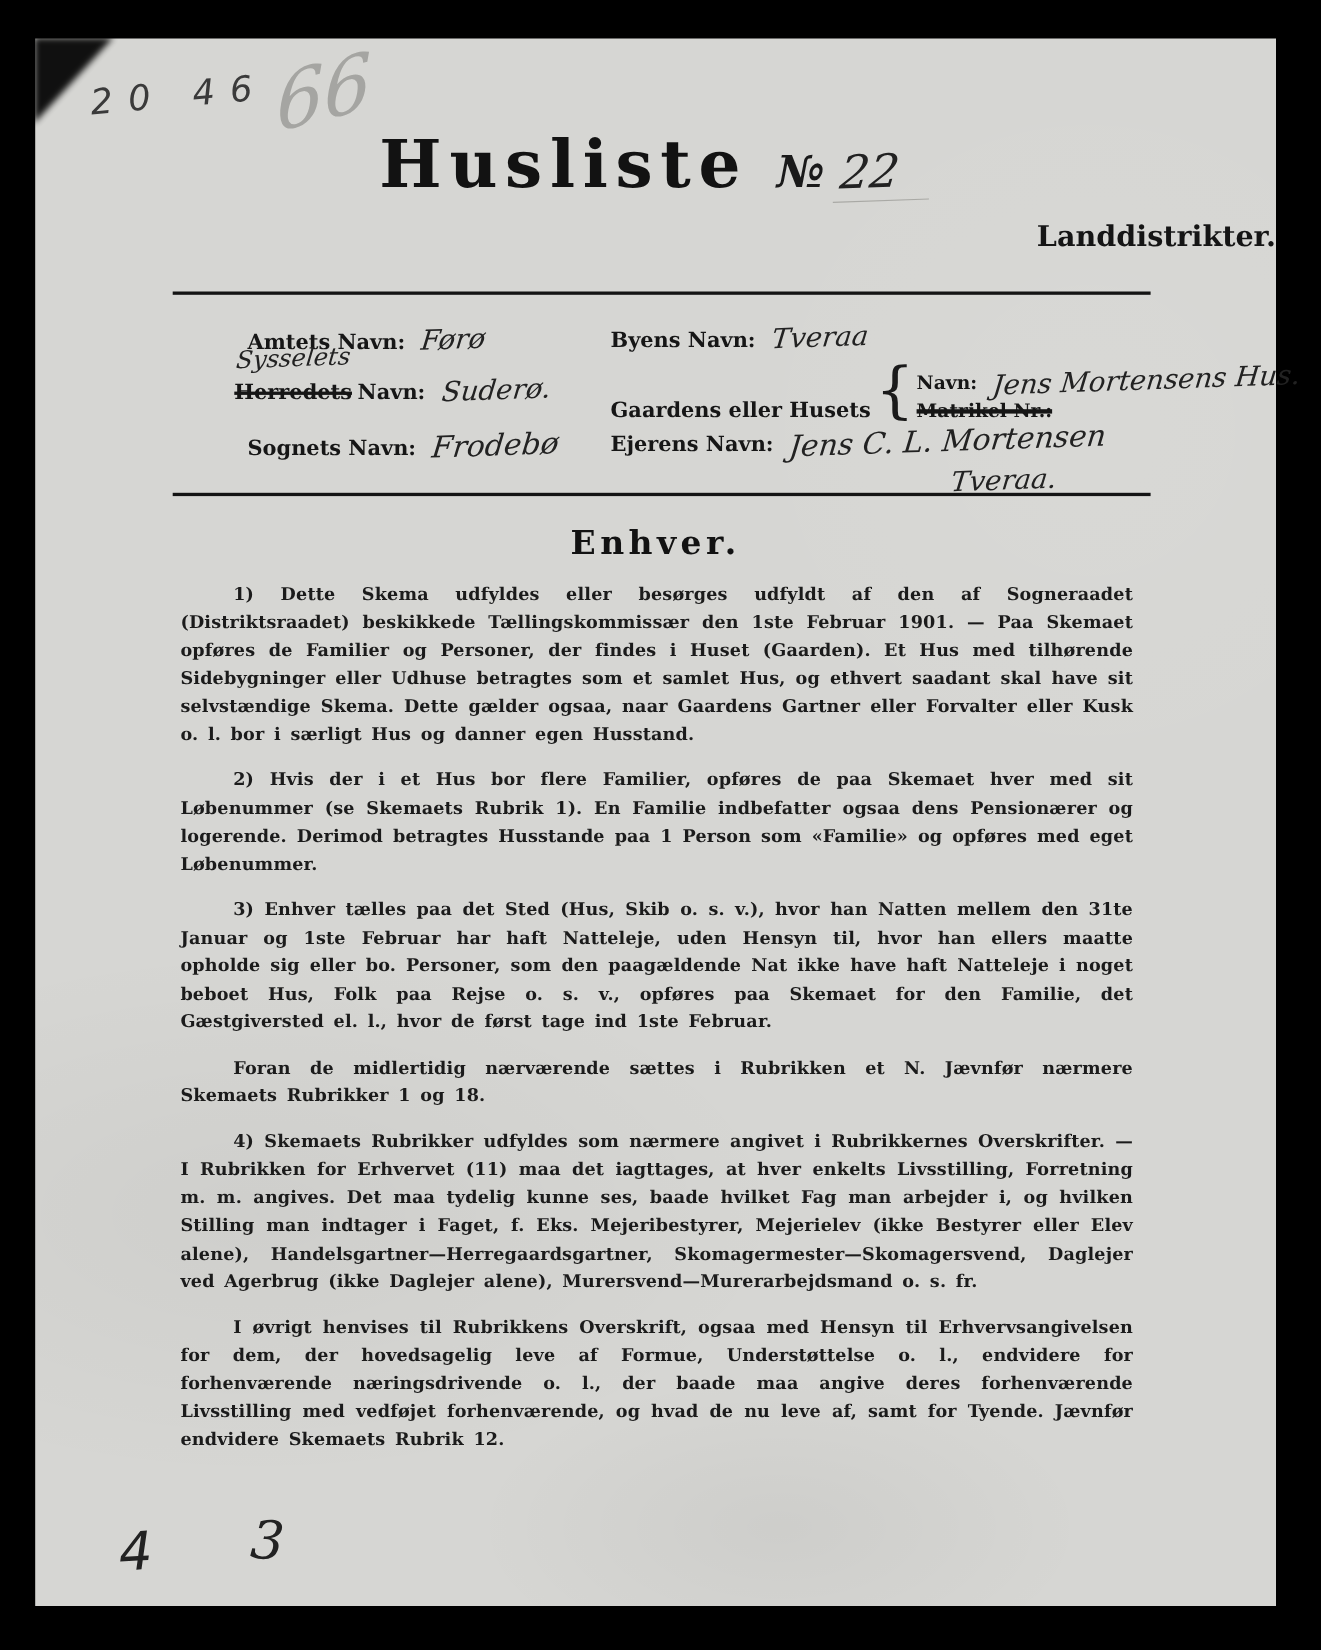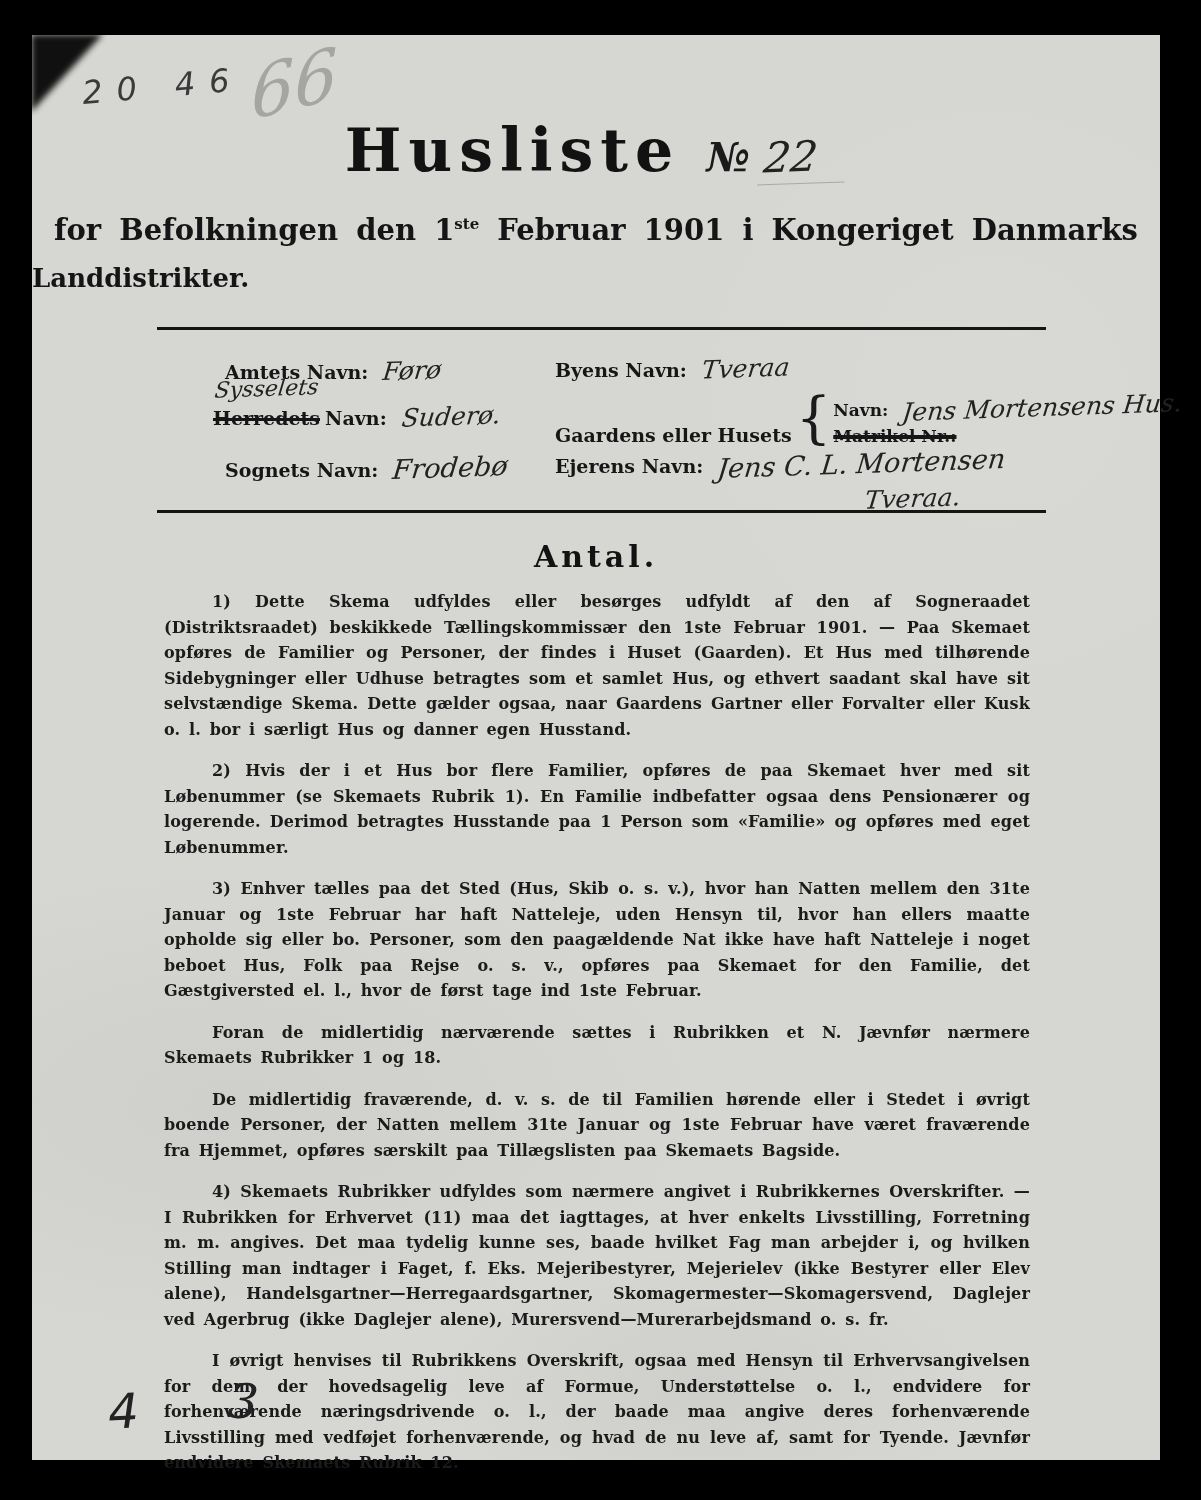--- a/index.html
+++ b/index.html
@@ -48,21 +48,21 @@
   }
   .no-value{
     display:inline-block;font-size:42px;margin-left:10px;vertical-align:baseline;
     border-bottom:1px solid #a9a9a5;padding:0 30px 2px 4px;
   }
   .subtitle{
     margin-top:28px;text-align:center;font-size:29px;font-weight:bold;
     word-spacing:8px;color:#151515;
   }
   .subtitle sup{font-size:15px;}
-  .subtitle2{margin-top:16px;text-align:left;font-size:26px;font-weight:bold;color:#151515;}
+  .subtitle2{margin-top:16px;text-align:right;font-size:26px;font-weight:bold;color:#151515;}
   
   .form-box{
     position:relative;margin:34px auto 0 125px;width:889px;height:180px;
     border-top:3px solid #141414;border-bottom:3px solid #141414;
   }
   .lbl{font-size:19px;font-weight:bold;color:#161616;white-space:nowrap;}
   .lbl-small{font-size:17px;font-weight:bold;white-space:nowrap;}
   .struck{text-decoration:line-through;text-decoration-thickness:2.5px;text-align:right;}
   .struck-heavy{text-decoration:line-through;text-decoration-thickness:4px;}
   .frow{position:absolute;white-space:nowrap;}
@@ -95,21 +95,20 @@
 <div class="paper">
   <div class="corner-shadow"></div>
 
   <div class="corner-num hw-note">20 46</div>
   <div class="pencil">66</div>
 
   <div class="title-row">
     <span class="title">Husliste</span><span class="no-sign">№</span><span class="no-value hw">22</span>
   </div>
 
-  <div class="subtitle"><span>for Befolkningen den 1</span><sup>ste</sup><span> Februar 1901 i Kongeriget Danmarks</span></div>
 
   <div class="subtitle2">Landdistrikter.</div>
 
   <div class="form-box">
 
     <div class="frow f-amt">
       <span class="lbl">Amtets Navn:</span>
       <span class="hw hw-val">Førø</span>
     </div>
 
@@ -144,28 +143,27 @@
       </span>
     </div>
 
     <div class="frow f-ejer">
       <span class="lbl">Ejerens Navn:</span>
       <span class="hw hw-val hw-big">Jens C. L. Mortensen</span>
       <span class="hw hw-val ejer-line2">Tveraa.</span>
     </div>
   </div>
 
-  <div class="regler">Antal.</div>
+  <div class="regler">Enhver.</div>
 
   <div class="rules">
     <p class="gap">1) Dette Skema udfyldes eller besørges udfyldt af den af Sogneraadet (Distriktsraadet) beskikkede Tællingskommissær den 1ste Februar 1901. — Paa Skemaet opføres de Familier og Personer, der findes i Huset (Gaarden).  Et Hus med tilhørende Sidebygninger eller Udhuse betragtes som et samlet Hus, og ethvert saadant skal have sit selvstændige Skema.  Dette gælder ogsaa, naar Gaardens Gartner eller Forvalter eller Kusk o. l. bor i særligt Hus og danner egen Husstand.</p>
     <p class="gap">2) Hvis der i et Hus bor flere Familier, opføres de paa Skemaet hver med sit Løbenummer (se Skemaets Rubrik 1).  En Familie indbefatter ogsaa dens Pensionærer og logerende.  Derimod betragtes Husstande paa 1 Person som «Familie» og opføres med eget Løbenummer.</p>
     <p class="gap">3) Enhver tælles paa det Sted (Hus, Skib o. s. v.), hvor han Natten mellem den 31te Januar og 1ste Februar har haft Natteleje, uden Hensyn til, hvor han ellers maatte opholde sig eller bo.  Personer, som den paagældende Nat ikke have haft Natteleje i noget beboet Hus, Folk paa Rejse o. s. v., opføres paa Skemaet for den Familie, det Gæstgiversted el. l., hvor de først tage ind 1ste Februar.</p>
     <p>Foran de midlertidig nærværende sættes i Rubrikken et N.  Jævnfør nærmere Skemaets Rubrikker 1 og 18.</p>
-    <p>De midlertidig fraværende, d. v. s. de til Familien hørende eller i Stedet i øvrigt boende Personer, der Natten mellem 31te Januar og 1ste Februar have været fraværende fra Hjemmet, opføres særskilt paa Tillægslisten paa Skemaets Bagside.</p>
     <p class="gap">4) Skemaets Rubrikker udfyldes som nærmere angivet i Rubrikkernes Overskrifter. — I Rubrikken for Erhvervet (11) maa det iagttages, at hver enkelts Livsstilling, Forretning m. m. angives.  Det maa tydelig kunne ses, baade hvilket Fag man arbejder i, og hvilken Stilling man indtager i Faget, f. Eks. Mejeribestyrer, Mejerielev (ikke Bestyrer eller Elev alene), Handelsgartner—Herregaardsgartner, Skomagermester—Skomagersvend, Daglejer ved Agerbrug (ikke Daglejer alene), Murersvend—Murerarbejdsmand o. s. fr.</p>
     <p>I øvrigt henvises til Rubrikkens Overskrift, ogsaa med Hensyn til Erhvervsangivelsen for dem, der hovedsagelig leve af Formue, Understøttelse o. l., endvidere for forhenværende næringsdrivende o. l., der baade maa angive deres forhenværende Livsstilling med vedføjet forhenværende, og hvad de nu leve af, samt for Tyende.  Jævnfør endvidere Skemaets Rubrik 12.</p>
 
   </div>
 
   <div class="bottom-num bn-4 hw-note">4</div>
   <div class="bottom-num bn-3 hw-note">3</div>
 </div>
 
 </body></html>

